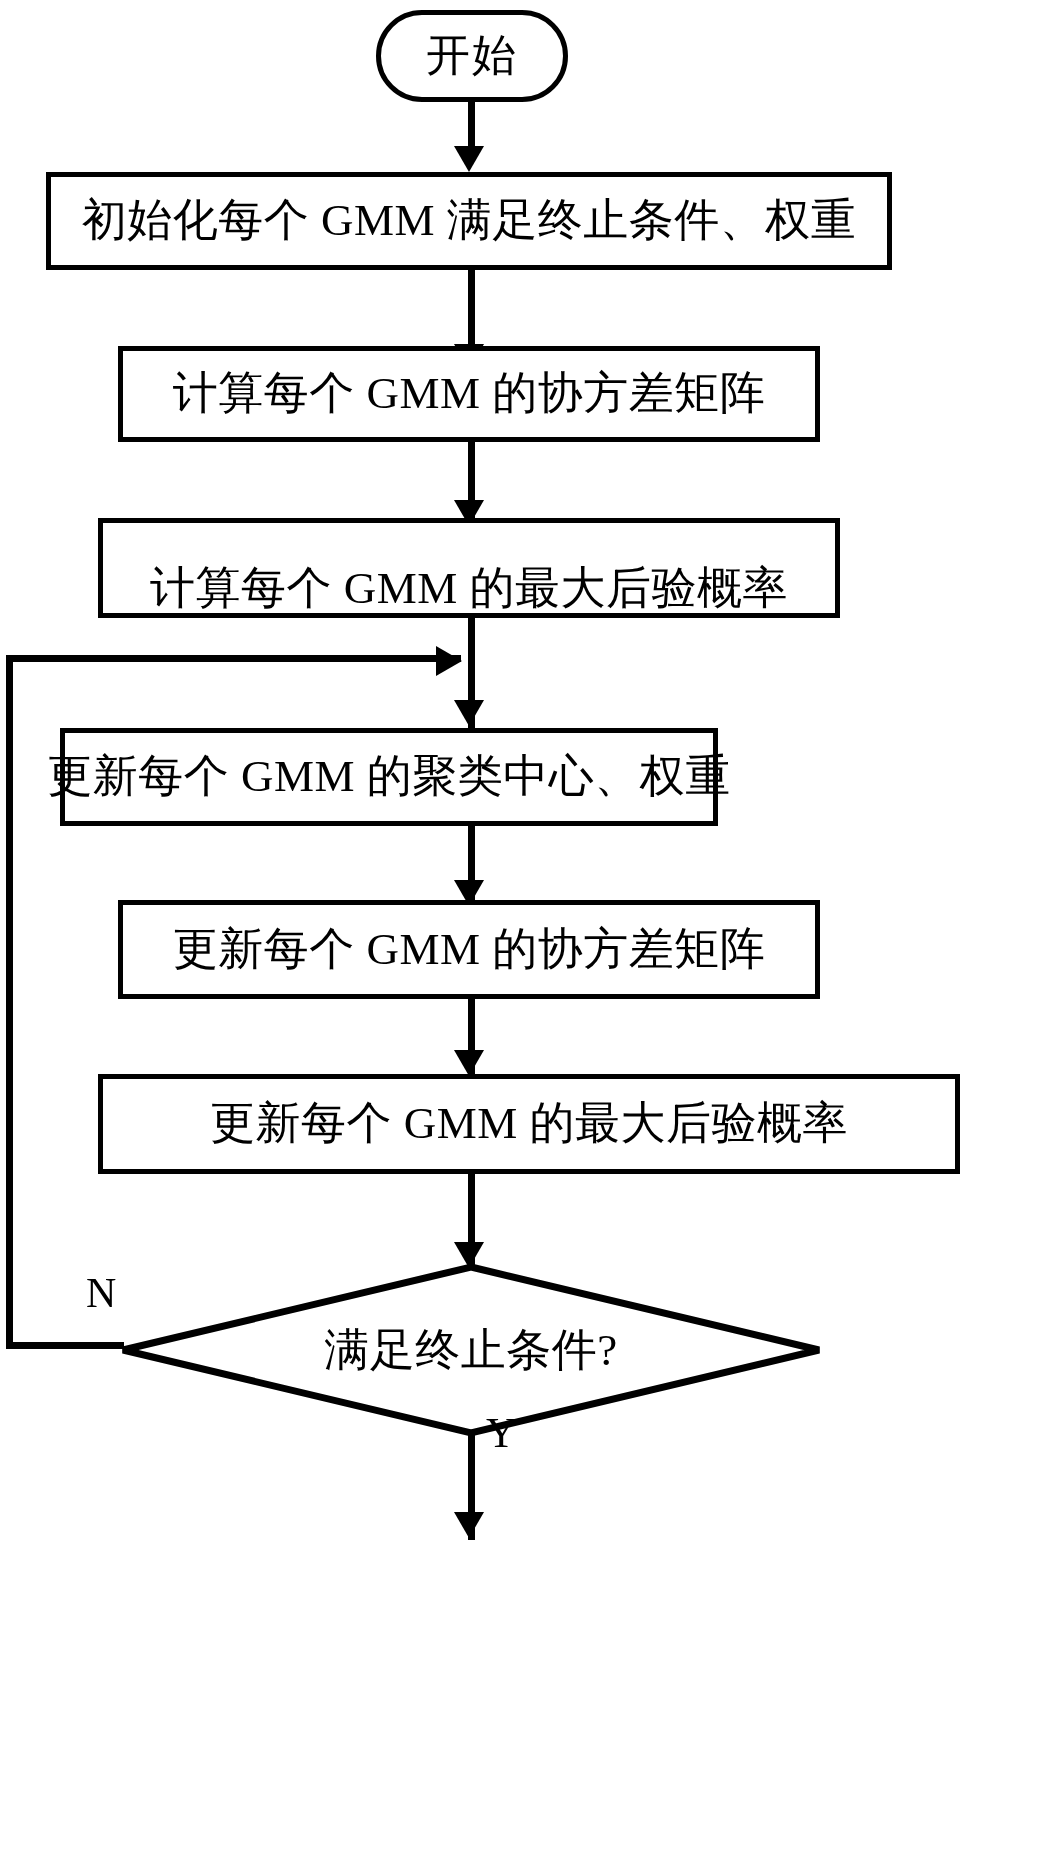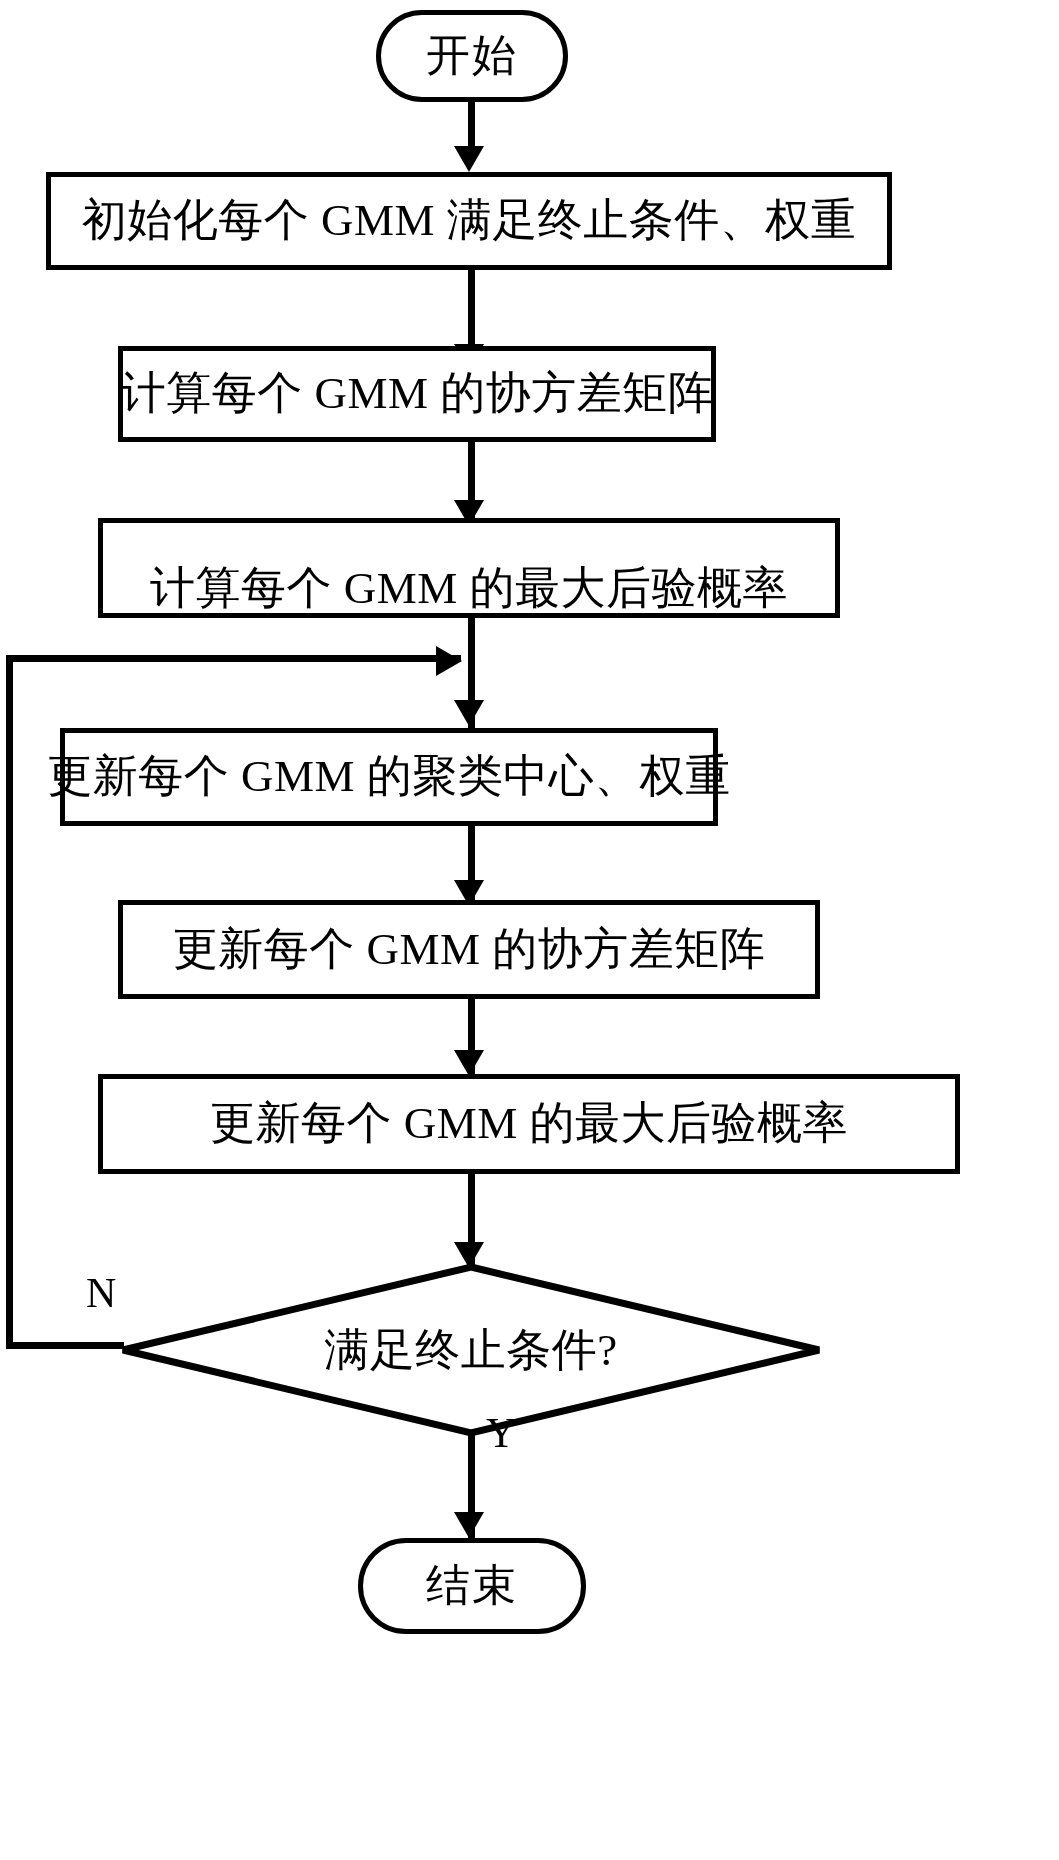--- a/index.html
+++ b/index.html
@@ -103,21 +103,21 @@
   <div class="conn vline" style="left:468px; top:102px; height:50px;"></div>
   <div class="arrow-down" style="left:454px; top:146px;"></div>
 
   <div class="node process" style="left:46px; top:172px; width:846px; height:98px;">
     <span>初始化每个 GMM 满足终止条件、权重</span>
   </div>
 
   <div class="conn vline" style="left:468px; top:270px; height:98px;"></div>
   <div class="arrow-down" style="left:454px; top:344px;"></div>
 
-  <div class="node process" style="left:118px; top:346px; width:598px; height:96px;">
+  <div class="node process" style="left:118px; top:346px; width:702px; height:96px;">
     <span>计算每个 GMM 的协方差矩阵</span>
   </div>
 
   <div class="conn vline" style="left:468px; top:442px; height:86px;"></div>
   <div class="arrow-down" style="left:454px; top:500px;"></div>
 
   <div class="node process" style="left:98px; top:518px; width:742px; height:100px;align-items:flex-end;">
     <span>计算每个 GMM 的最大后验概率</span>
   </div>
 
@@ -158,17 +158,14 @@
     </div>
   </div>
 
   <div class="conn hline" style="left:6px; top:1342px; width:118px;"></div>
   <div class="edge-label" style="left:86px; top:1272px;">N</div>
 
   <div class="conn vline" style="left:468px; top:1432px; height:108px;"></div>
   <div class="arrow-down" style="left:454px; top:1512px;"></div>
   <div class="edge-label" style="left:486px; top:1412px;">Y</div>
 
-  <div class="node terminal" style="left:358px; top:1538px; width:228px; height:96px;">
-    <span>结束</span>
-  </div>
 
 </div>
 
 </body></html>

